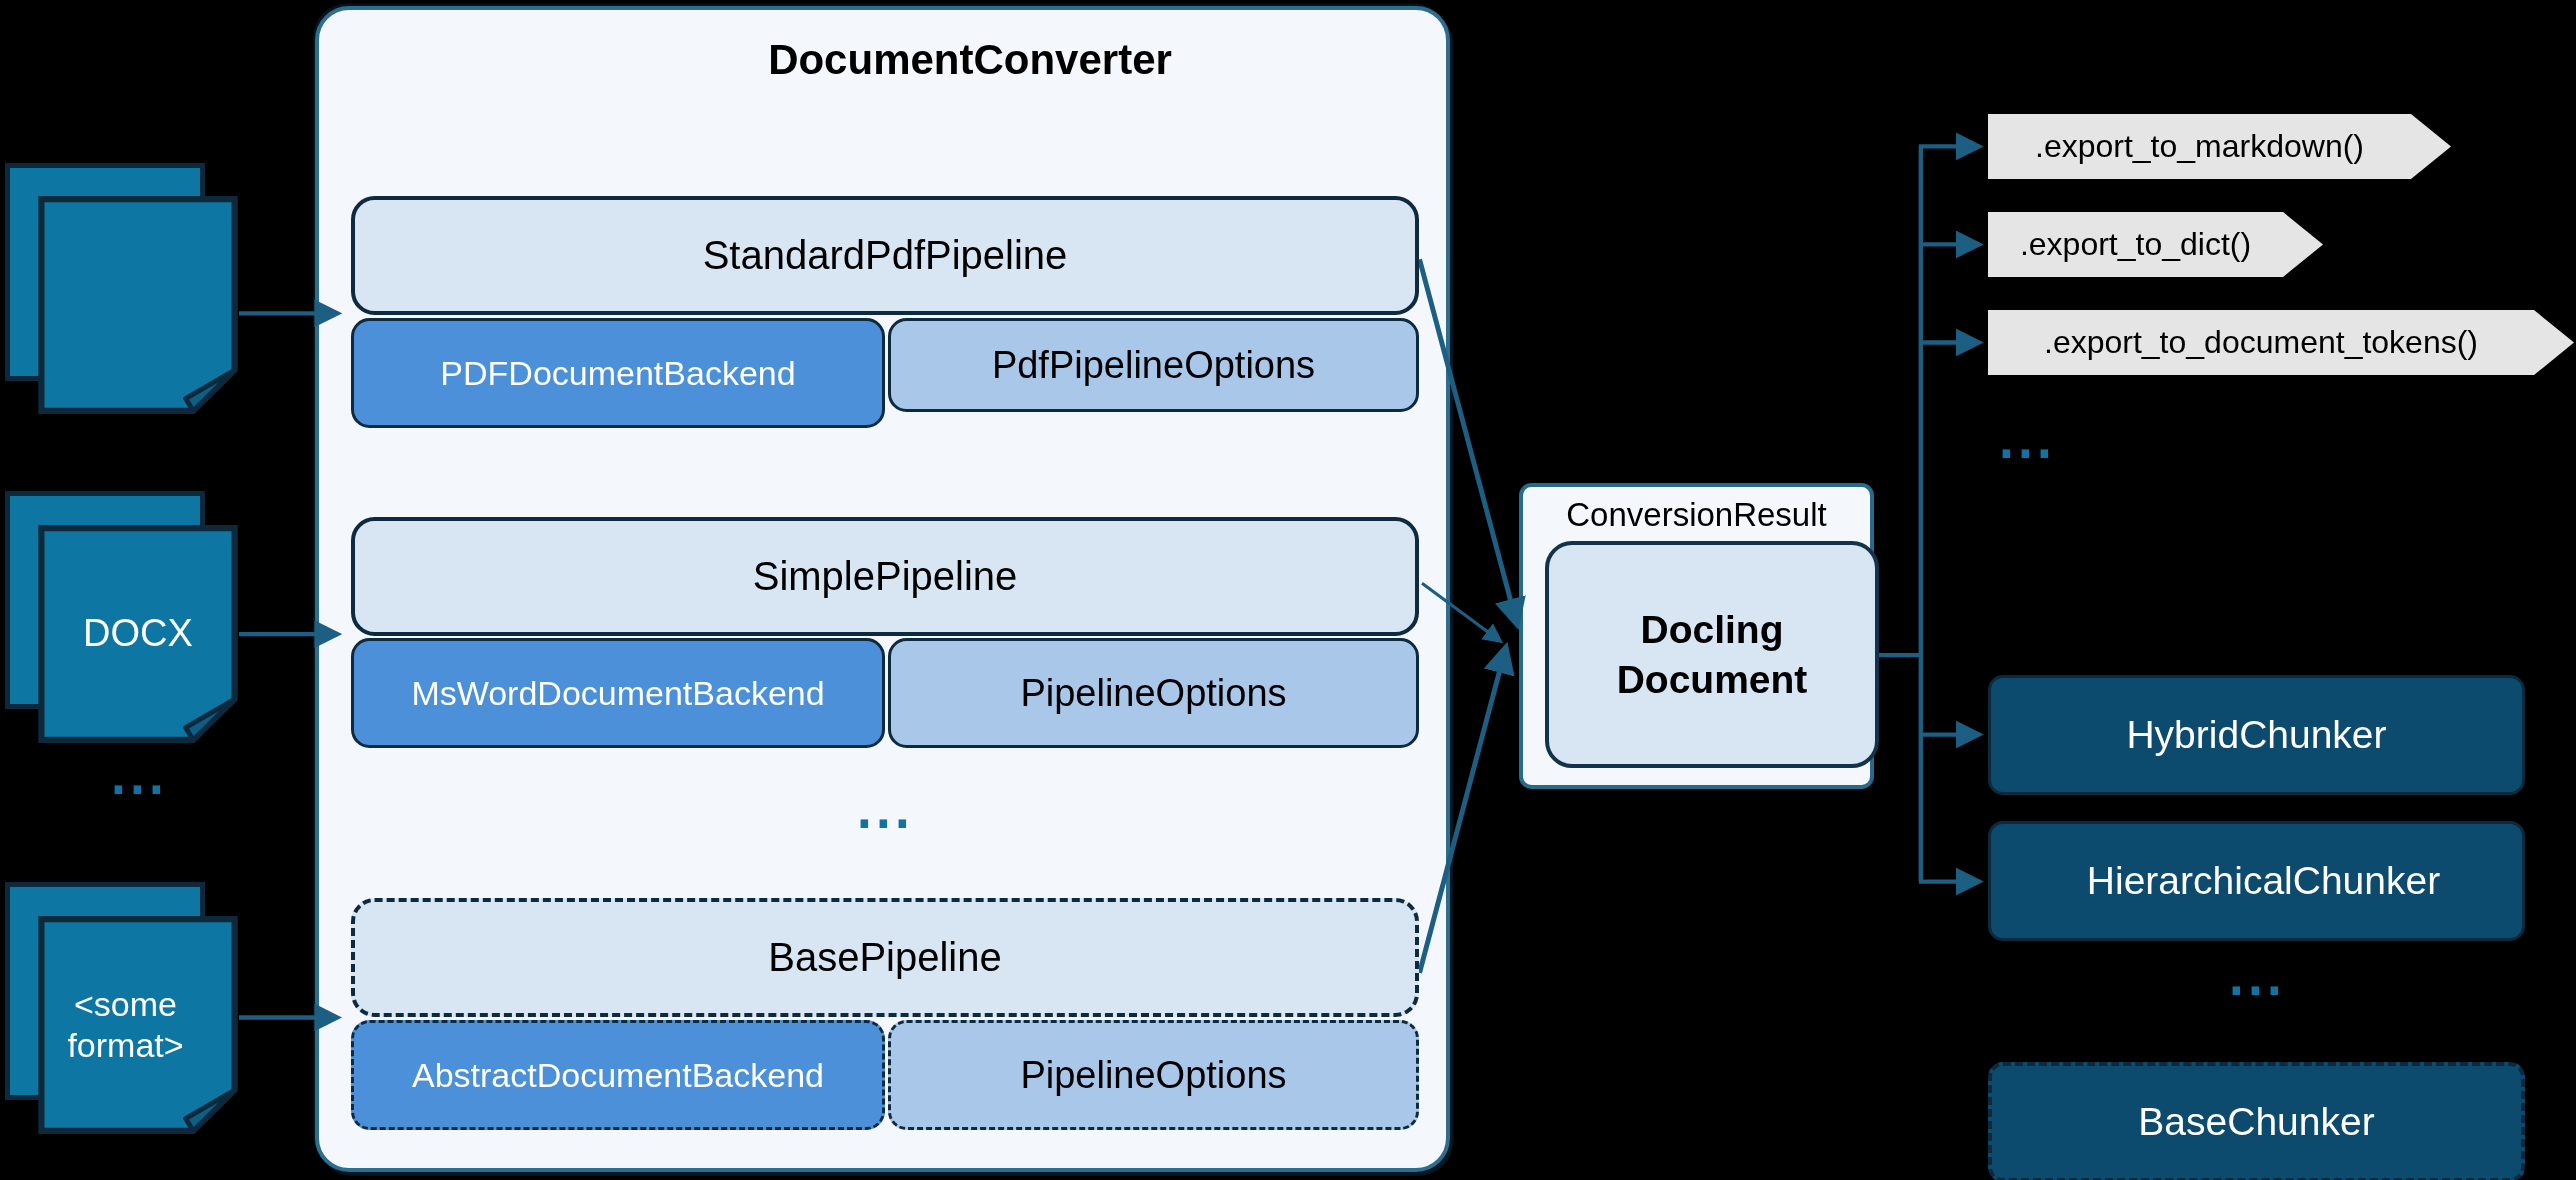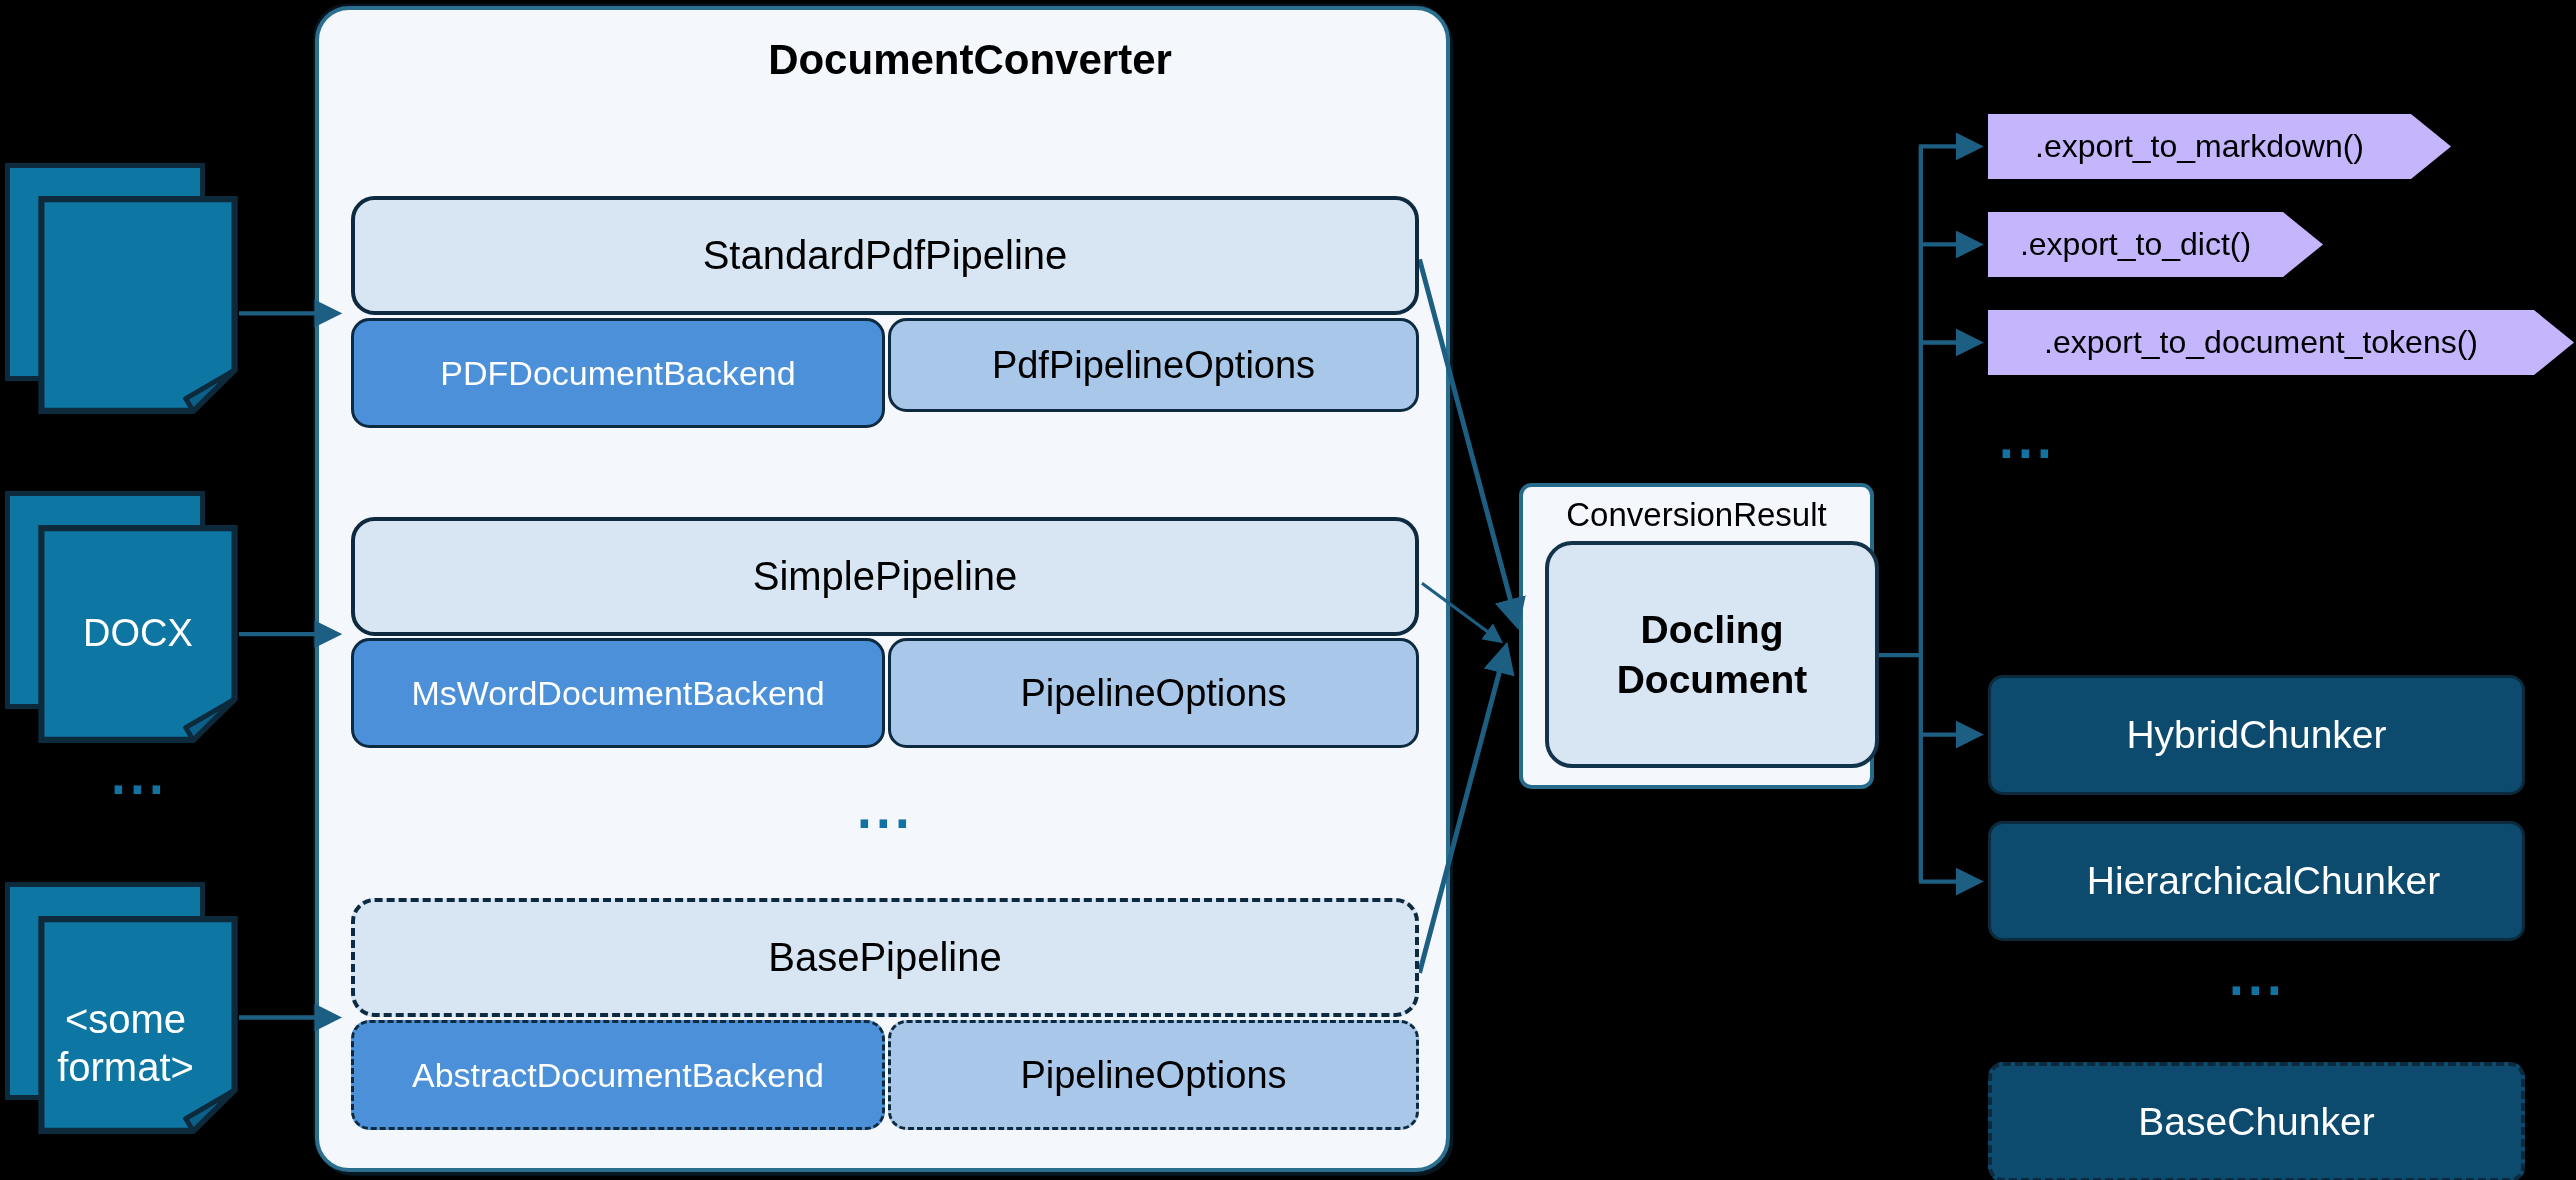--- a/index.html
+++ b/index.html
@@ -24,21 +24,21 @@
   .sheet-back {
     background: #0e76a2;
     border: 5.6px solid #0d2a3d;
   }
   .doc-label {
     color: #ffffff;
     font-size: 38px;
     line-height: 1.2;
     z-index: 4;
   }
-  .doc-label.small { font-size: 40px; margin-top: 18px; }
+  .doc-label.small { font-size: 34px; }
 
   
   #converter-panel {
     left: 315px; top: 6.2px; width: 1135px; height: 1166px;
     background: #f4f7fc;
     border: 4.3px solid #2b6e8e;
     border-radius: 34px;
     box-shadow: 3.1px 3.7px 0 rgba(13, 42, 61, 0.55), -1.9px -2.5px 0 rgba(13, 42, 61, 0.45);
     z-index: 2;
   }
@@ -102,21 +102,21 @@
     border-radius: 27px;
     z-index: 4;
   }
   #result-inner .doc-text {
     font-size: 39px; font-weight: bold; color: #000000;
     line-height: 1.27; width: 230px; text-align: center;
   }
 
   
   .ribbon {
-    background: #c4b5fd;
+    background: #e5e5e5;
     clip-path: polygon(0 0, calc(100% - 40px) 0, 100% 50%, calc(100% - 40px) 100%, 0 100%);
     font-size: 32px; color: #000000;
     padding-right: 40px;
     z-index: 4;
   }
 
   
   .chunker-box {
     background: #0c4a6e;
     border: 3.7px solid #0d2a3d;

